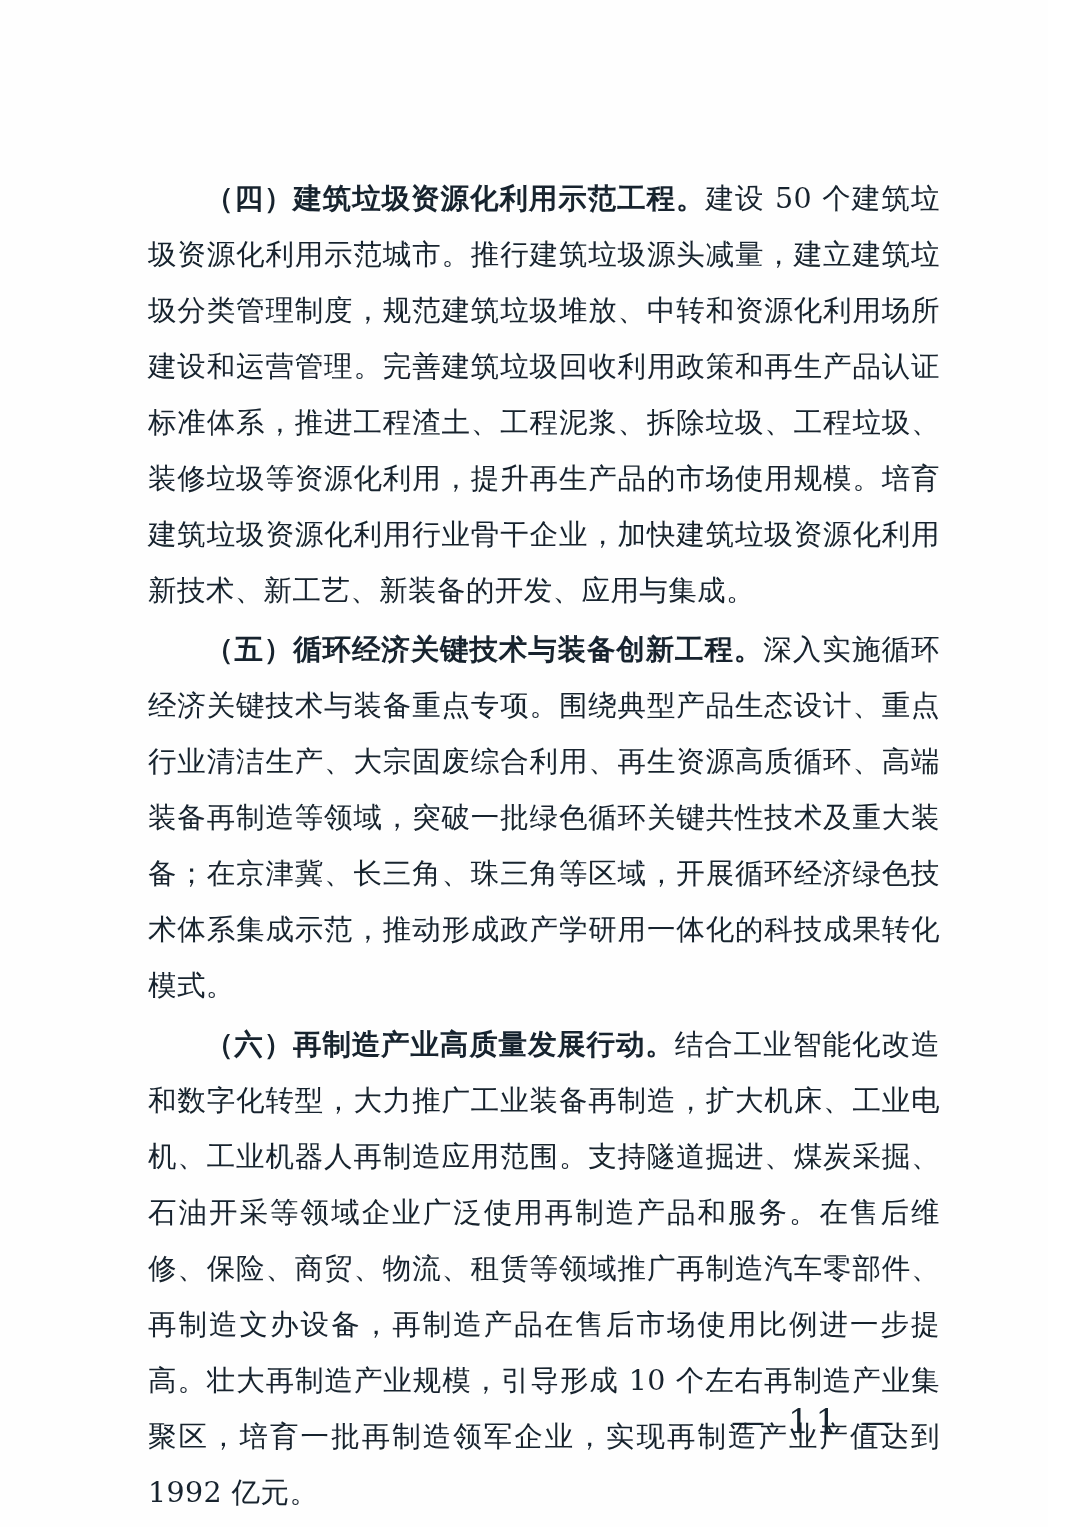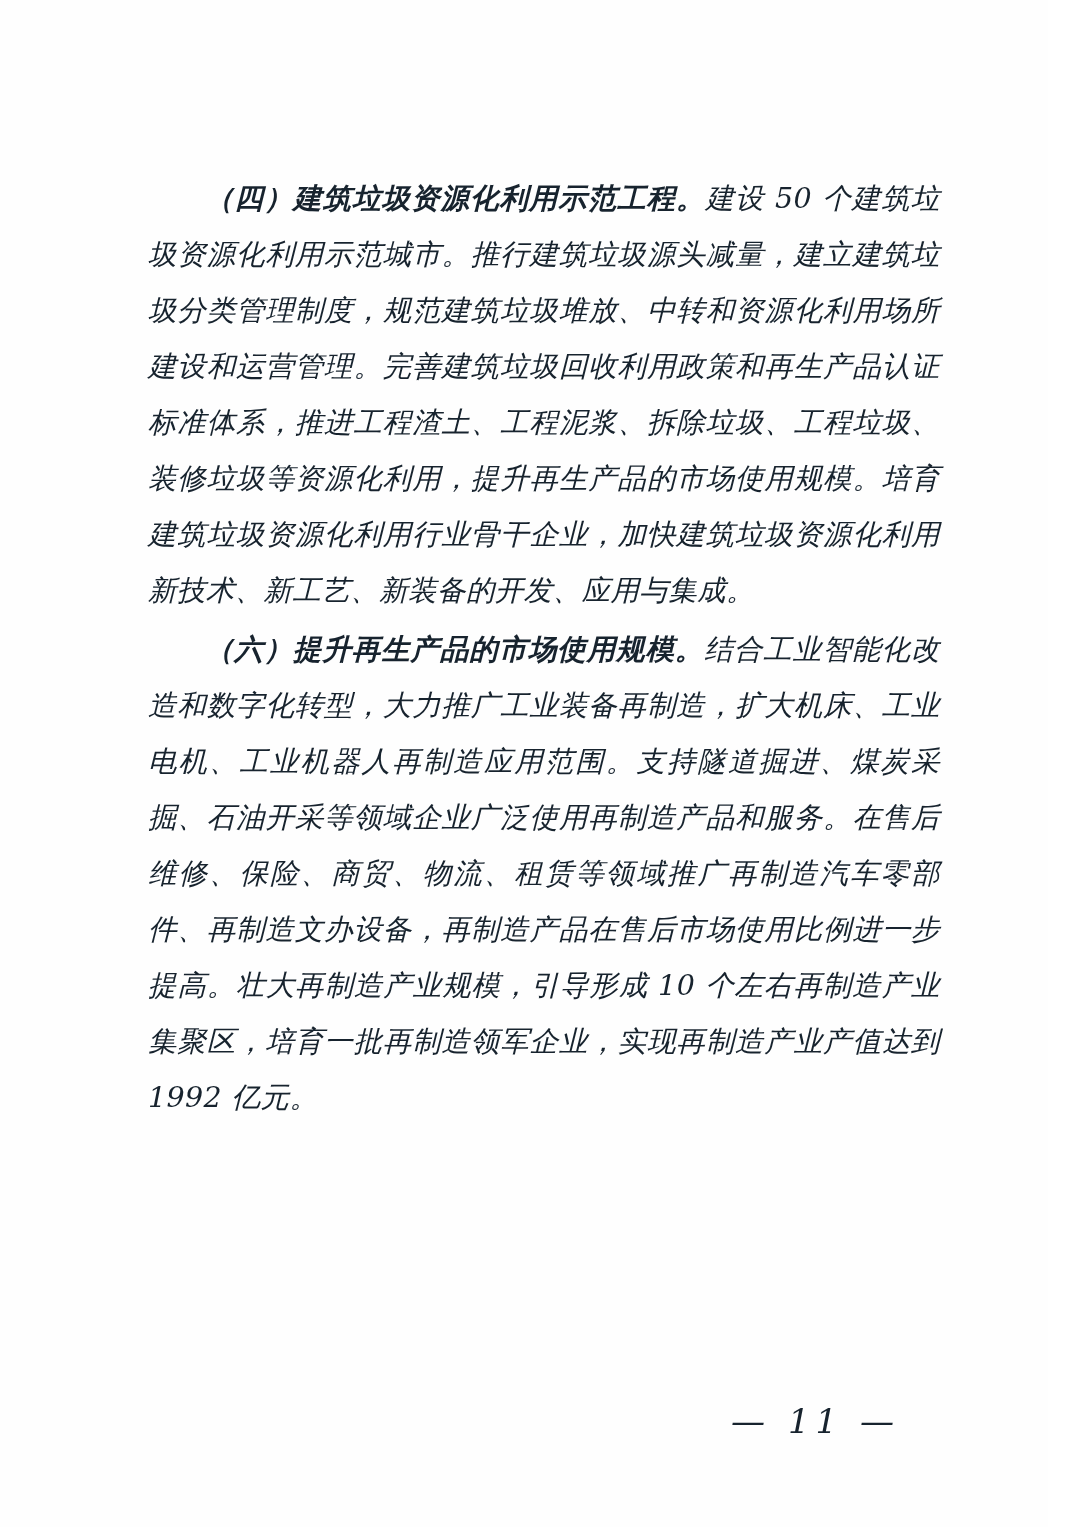--- a/index.html
+++ b/index.html
@@ -16,21 +16,20 @@
   }
   .page {
     position: absolute;
     left: 0;
     top: 0;
     width: 1048px;
     height: 1527px;
     background: #fefefe;
     box-sizing: border-box;
     padding: 170px 140px 60px 148px;
-    font-style: italic;
   }
   .doc-body {
     width: 792px;
   }
   p.para {
     margin: 0 0 2px 0;
     font-size: 28.5px;
     line-height: 56px;
     text-align: justify;
     text-justify: inter-ideograph;
@@ -56,20 +55,23 @@
 </head>
 <body>
 
 <div class="page">
   <div class="doc-body">
 
     <p class="para">
       <span class="lead">（四）建筑垃圾资源化利用示范工程。</span><span>建设 50 个建筑垃圾资源化利用示范城市。推行建筑垃圾源头减量，建立建筑垃圾分类管理制度，规范建筑垃圾堆放、中转和资源化利用场所建设和运营管理。完善建筑垃圾回收利用政策和再生产品认证标准体系，推进工程渣土、工程泥浆、拆除垃圾、工程垃圾、装修垃圾等资源化利用，提升再生产品的市场使用规模。培育建筑垃圾资源化利用行业骨干企业，加快建筑垃圾资源化利用新技术、新工艺、新装备的开发、应用与集成。</span>
     </p>
 
+    <p class="para">
+      <span class="lead">（五）循环经济关键技术与装备创新工程。</span><span>深入实施循环经济关键技术与装备重点专项。围绕典型产品生态设计、重点行业清洁生产、大宗固废综合利用、再生资源高质循环、高端装备再制造等领域，突破一批绿色循环关键共性技术及重大装备；在京津冀、长三角、珠三角等区域，开展循环经济绿色技术体系集成示范，推动形成政产学研用一体化的科技成果转化模式。</span>
+    </p>
 
     <p class="para">
-      <span class="lead">（六）提升再生产品的市场使用规模。</span><span>结合工业智能化改造和数字化转型，大力推广工业装备再制造，扩大机床、工业电机、工业机器人再制造应用范围。支持隧道掘进、煤炭采掘、石油开采等领域企业广泛使用再制造产品和服务。在售后维修、保险、商贸、物流、租赁等领域推广再制造汽车零部件、再制造文办设备，再制造产品在售后市场使用比例进一步提高。壮大再制造产业规模，引导形成 10 个左右再制造产业集聚区，培育一批再制造领军企业，实现再制造产业产值达到 1992 亿元。</span>
+      <span class="lead">（六）再制造产业高质量发展行动。</span><span>结合工业智能化改造和数字化转型，大力推广工业装备再制造，扩大机床、工业电机、工业机器人再制造应用范围。支持隧道掘进、煤炭采掘、石油开采等领域企业广泛使用再制造产品和服务。在售后维修、保险、商贸、物流、租赁等领域推广再制造汽车零部件、再制造文办设备，再制造产品在售后市场使用比例进一步提高。壮大再制造产业规模，引导形成 10 个左右再制造产业集聚区，培育一批再制造领军企业，实现再制造产业产值达到 1992 亿元。</span>
     </p>
 
   </div>
   <div class="page-number">— 11 —</div>
 </div>
 
 </body></html>

